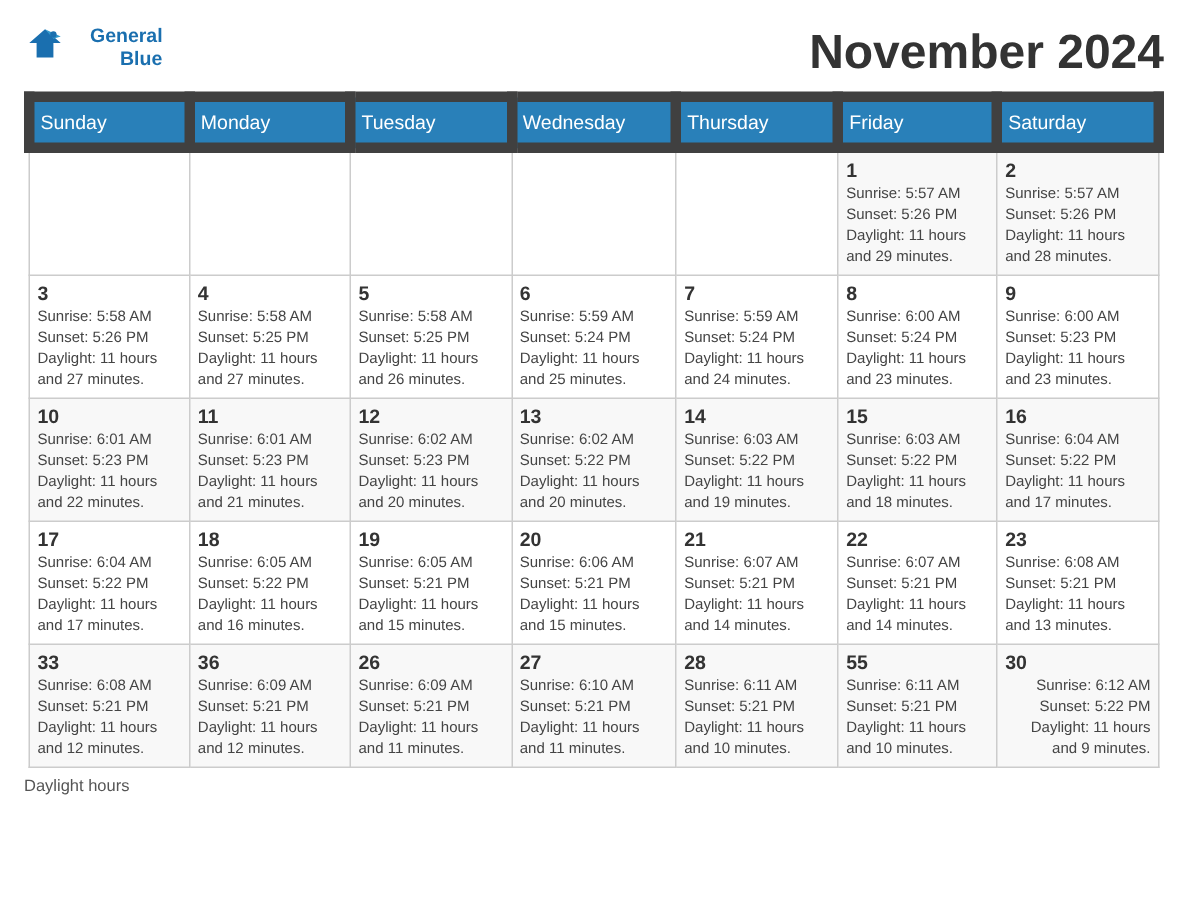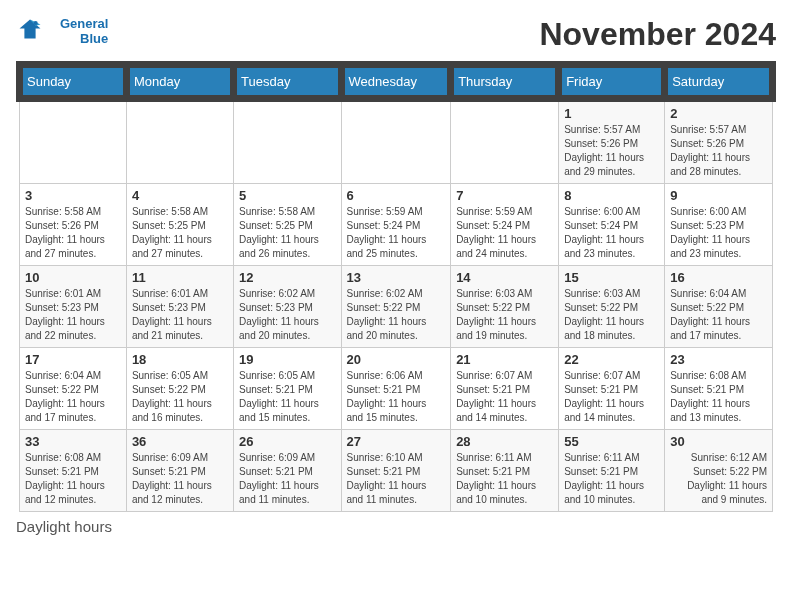--- a/index.html
+++ b/index.html
@@ -71,21 +71,21 @@
     .day-info {
       font-size: 10px;
       color: #444;
       line-height: 1.4;
     }
     .empty-cell {
       background: #fff !important;
     }
     .footer-note {
       margin-top: 6px;
-      font-size: 15px;
+      font-size: 11px;
       color: #555;
     }
   </style>
 </head>
 <body>
 
 <div class="header-area">
   <div class="logo">
     <svg class="logo-bird" viewBox="0 0 40 40">
       <polygon points="20,5 35,18 28,18 28,32 12,32 12,18 5,18" fill="#1a6faf"></polygon>

